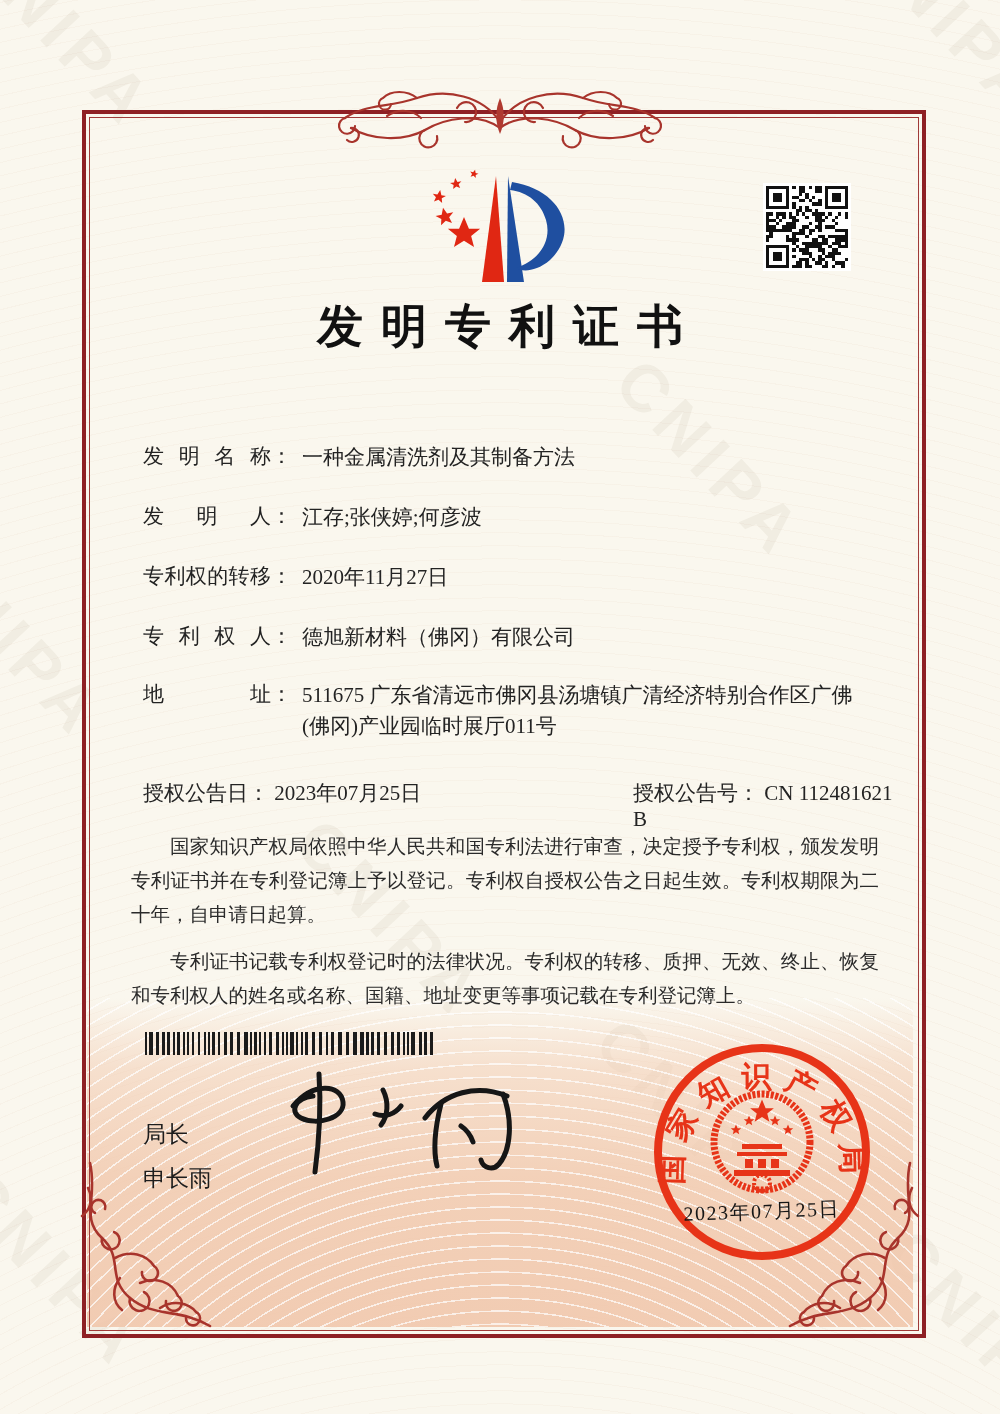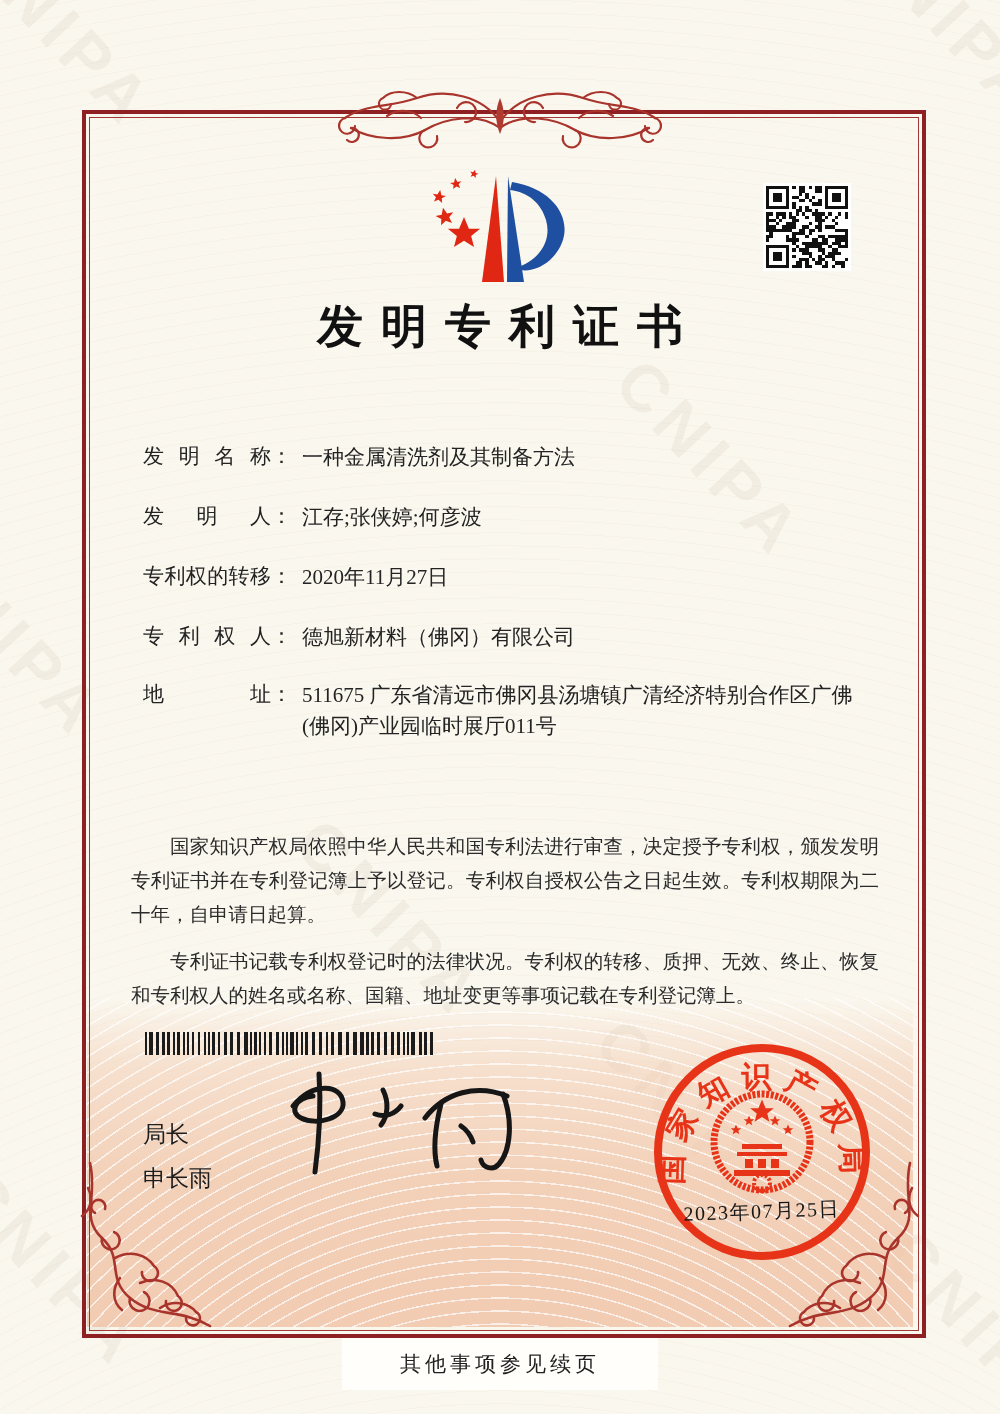--- a/index.html
+++ b/index.html
@@ -787,20 +787,28 @@
       <span class="flabel">专利权的转移</span><span class="fcolon">：</span><span class="fvalue">2020年11月27日</span>
     </div>
     <div class="frow" style="margin-bottom:27px;">
       <span class="flabel">专利权人</span><span class="fcolon">：</span><span class="fvalue">德旭新材料（佛冈）有限公司</span>
     </div>
     <div class="frow">
       <span class="flabel">地址</span><span class="fcolon">：</span><span class="fvalue">511675 广东省清远市佛冈县汤塘镇广清经济特别合作区广佛(佛冈)产业园临时展厅011号</span>
     </div>
   </div>
 
+  <div class="grant-row">
+    <span>授权公告日</span><span>：</span>
+    <span>2023年07月25日</span>
+    <span class="grant-num">
+      <span>授权公告号</span><span>：</span>
+      <span>CN 112481621 B</span>
+    </span>
+  </div>
 
   <div class="paras">
     <p>国家知识产权局依照中华人民共和国专利法进行审查，决定授予专利权，颁发发明专利证书并在专利登记簿上予以登记。专利权自授权公告之日起生效。专利权期限为二十年，自申请日起算。</p>
     <p>专利证书记载专利权登记时的法律状况。专利权的转移、质押、无效、终止、恢复和专利权人的姓名或名称、国籍、地址变更等事项记载在专利登记簿上。</p>
   </div>
 
   <div class="barcode" id="barcode">
       <i class="k" style="width: 2px;"></i>
       <i style="width: 2px;"></i>
       <i class="k" style="width: 4px;"></i>
@@ -953,17 +961,14 @@
       <rect x="95" y="119" width="8" height="9"></rect>
       <rect x="108" y="119" width="8" height="9"></rect>
       <rect x="121" y="119" width="8" height="9"></rect>
       <rect x="84" y="130" width="56" height="6"></rect>
       <circle cx="112" cy="143" r="8" fill="none" stroke="#e73418" stroke-width="4" stroke-dasharray="2.5 2"></circle>
     </g>
     <text x="112" y="178" font-size="20" fill="#161616" text-anchor="middle" letter-spacing="1.5" transform="rotate(-2 112 178)" font-family="'Liberation Serif','DejaVu Serif',serif">2023年07月25日</text>
   </svg>
 
 
-  <div class="footer-band">
-    <span class="footer-note">其他事项参见续页</span>
-  </div>
 
 </div>
 
 </body></html>

